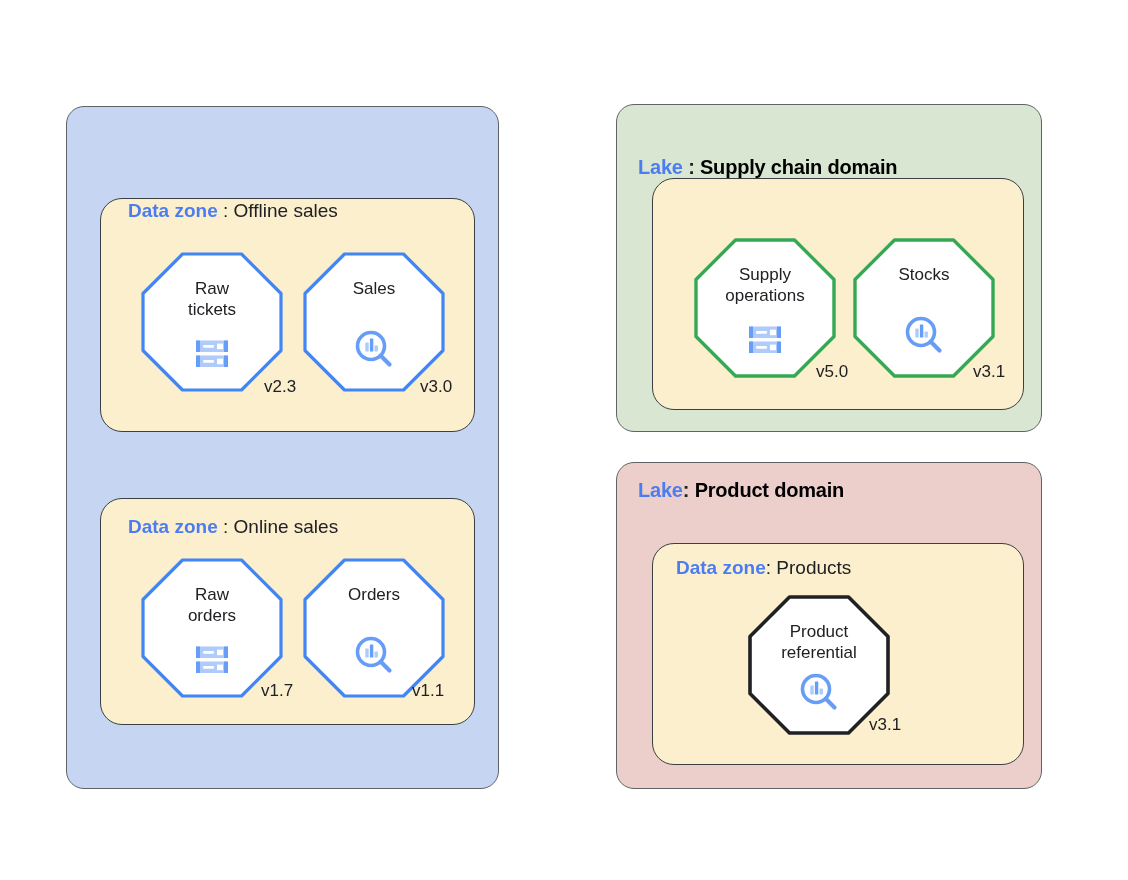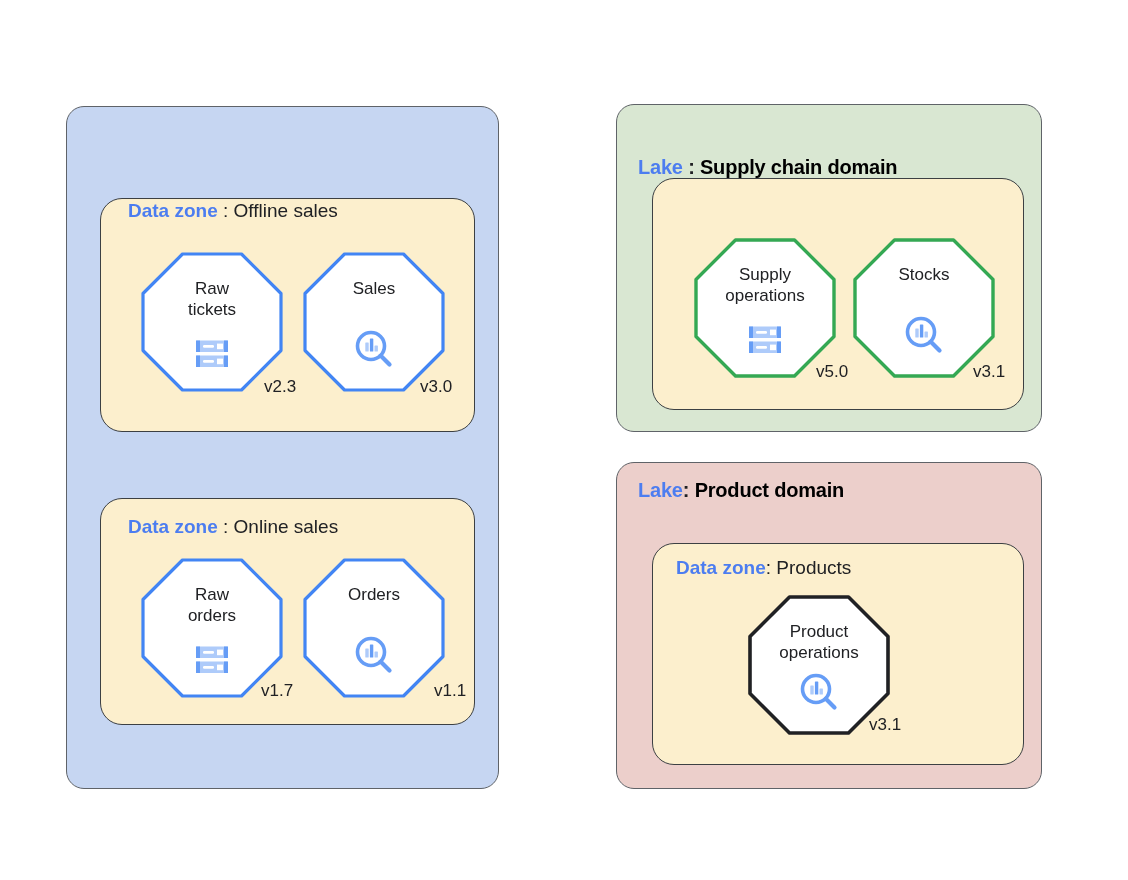--- a/index.html
+++ b/index.html
@@ -200,21 +200,21 @@
     <div class="node-icon" style="left:48px; top:74px;">
       <svg width="48" height="48" viewBox="0 0 48 48">
         <circle cx="20" cy="20" r="13.5" fill="none" stroke="#669df6" stroke-width="3.6"></circle>
         <rect x="14.3" y="16.5" width="3.4" height="9" rx="0.6" fill="#aecbfa"></rect>
         <rect x="18.9" y="12.5" width="3.4" height="13" rx="0.6" fill="#669df6"></rect>
         <rect x="23.5" y="19.5" width="3.4" height="6" rx="0.6" fill="#aecbfa"></rect>
         <line x1="29.8" y1="29.8" x2="38.5" y2="38.5" stroke="#669df6" stroke-width="4.2" stroke-linecap="round"></line>
       </svg>
     </div>
   </div>
-  <div class="node-version" style="left:434px; top:681px;">v1.1</div>
+  <div class="node-version" style="left:412px; top:681px;">v1.1</div>
 
   <div class="lake" id="lake-supply"></div>
 
   <div class="lake-title" style="left:638px; top:120px;margin-top:36px;">
     <span class="kw">Lake</span><span class="sep"> : </span><span class="nm">Supply chain domain</span>
   </div>
 
   <div class="zone" style="left:652px; top:178px; width:372px; height:232px;"></div>
 
   <div class="node" style="left:694px; top:238px; width:142px; height:140px;">
@@ -268,21 +268,21 @@
   <div class="zone" style="left:652px; top:543px; width:372px; height:222px;"></div>
   <div class="zone-title" style="left:676px; top:557px;">
     <span class="kw">Data zone</span><span class="sep">: </span><span class="nm">Products</span>
   </div>
 
   <div class="node" style="left:748px; top:595px; width:142px; height:140px;">
     <svg class="oct" width="142" height="140" viewBox="0 0 142 140">
       <polygon points="41.5,2 100.5,2 140,41.5 140,98.5 100.5,138 41.5,138 2,98.5 2,41.5" fill="#ffffff" stroke="#202124" stroke-width="3.6" stroke-linejoin="round"></polygon>
     </svg>
     <div class="node-label" style="top:26px;">Product
-operations</div>
+referential</div>
     <div class="node-icon" style="left:48px; top:74px;">
       <svg width="48" height="48" viewBox="0 0 48 48">
         <circle cx="20" cy="20" r="13.5" fill="none" stroke="#669df6" stroke-width="3.6"></circle>
         <rect x="14.3" y="16.5" width="3.4" height="9" rx="0.6" fill="#aecbfa"></rect>
         <rect x="18.9" y="12.5" width="3.4" height="13" rx="0.6" fill="#669df6"></rect>
         <rect x="23.5" y="19.5" width="3.4" height="6" rx="0.6" fill="#aecbfa"></rect>
         <line x1="29.8" y1="29.8" x2="38.5" y2="38.5" stroke="#669df6" stroke-width="4.2" stroke-linecap="round"></line>
       </svg>
     </div>
   </div>

